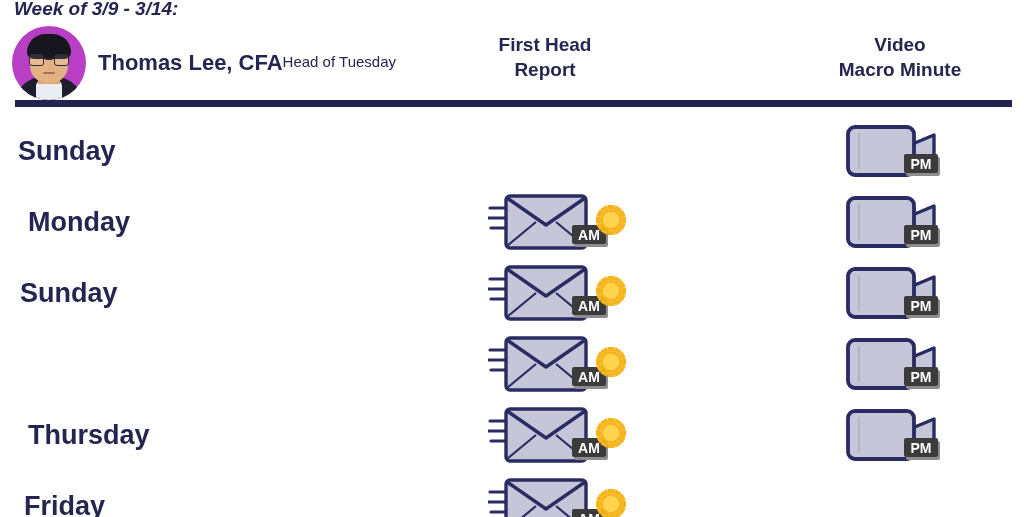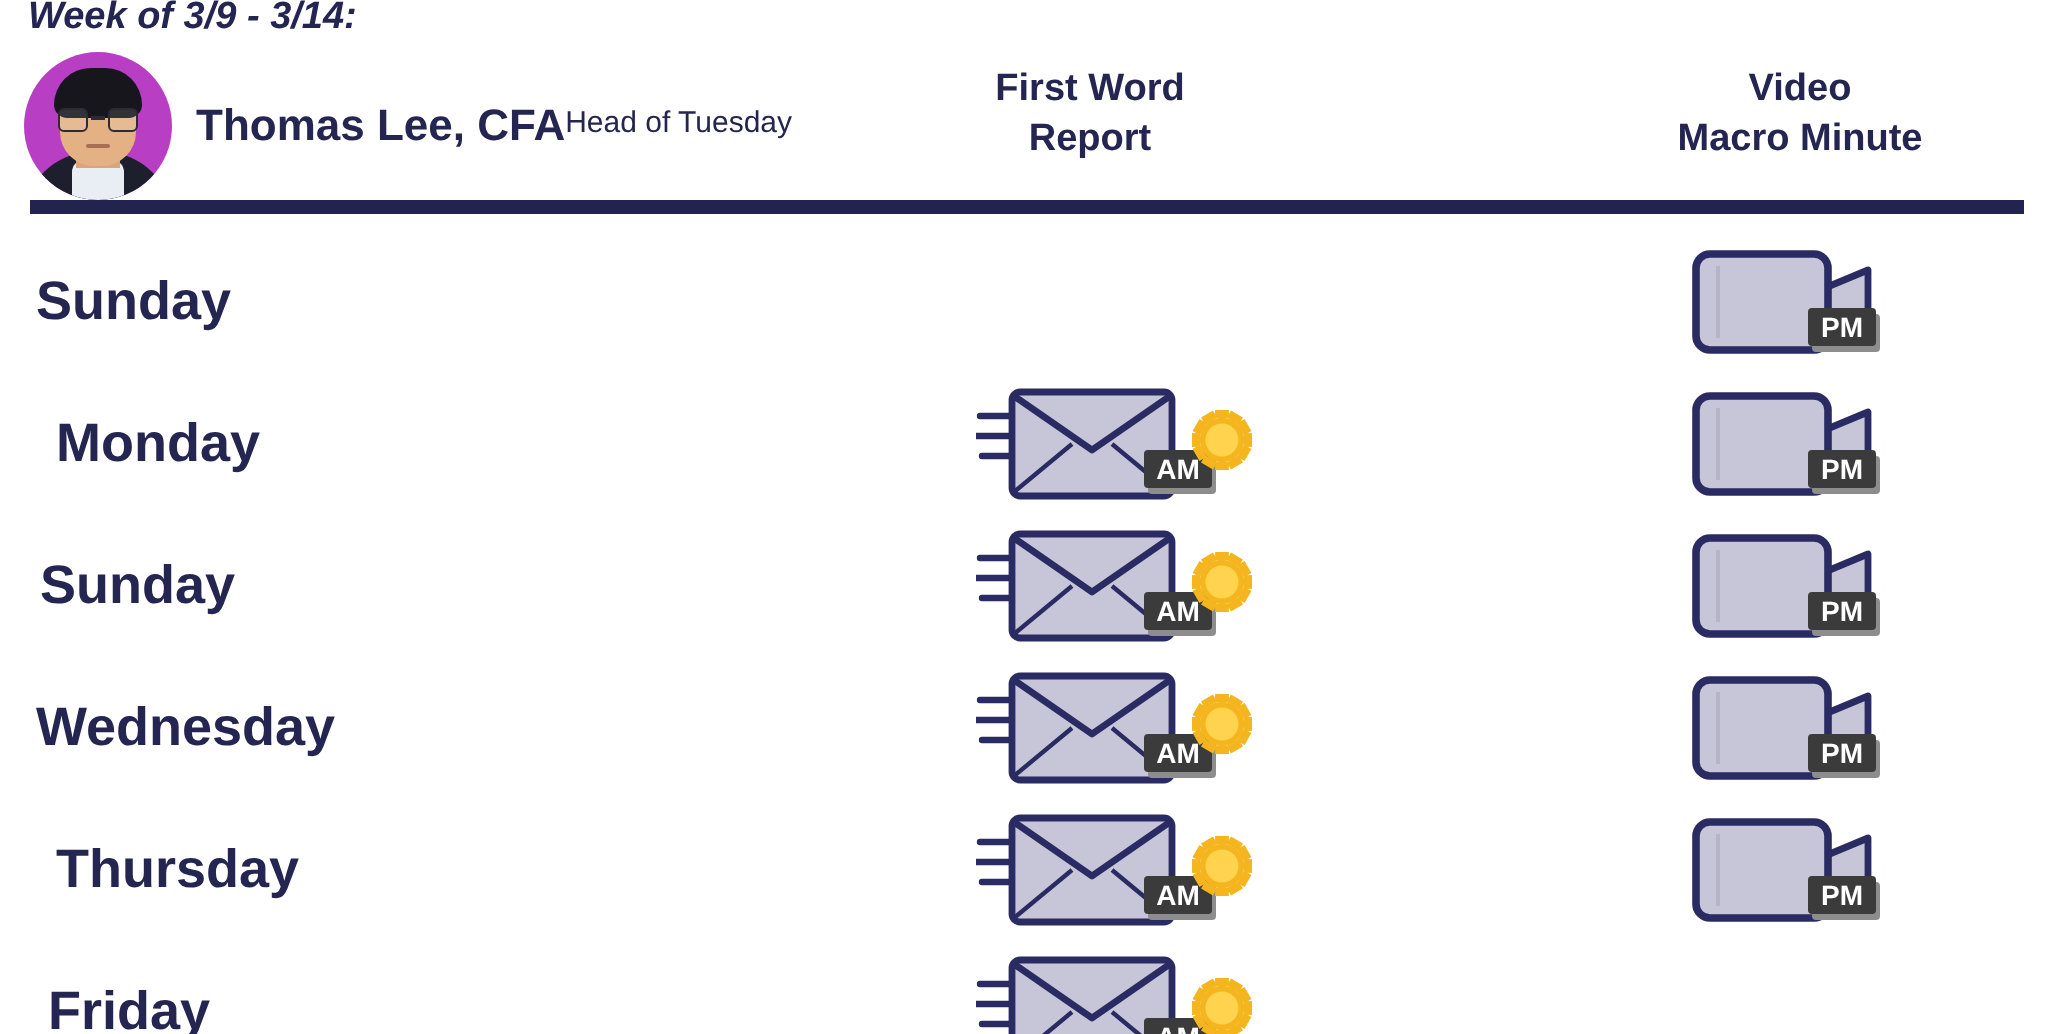--- a/index.html
+++ b/index.html
@@ -210,21 +210,21 @@
     <div class="av-bridge"></div>
     <div class="av-mouth"></div>
   </div>
   <div id="analyst-text">
     <div id="analyst-name">Thomas Lee, CFA</div>
     <div id="analyst-title">Head of Tuesday</div>
   </div>
 </div>
 
 <div class="col-header" id="col-header-first-word">
-  <div>First Word</div>
+  <div>First Head</div>
   <div>Report</div>
 </div>
 
 <div class="col-header" id="col-header-macro-minute">
   <div>Video</div>
   <div>Macro Minute</div>
 </div>
 
 <div id="header-divider" style="background: rgb(35, 35, 80);"></div>
 
@@ -334,21 +334,20 @@
     <rect x="64" y="36" width="34" height="19" rx="2" fill="#8d8d8d"></rect>
     <rect x="62" y="33" width="34" height="19" rx="2" fill="#3b3b3b"></rect>
     <text x="79" y="47.5" font-family="Liberation Sans, sans-serif" font-size="14" font-weight="bold" fill="#ffffff" text-anchor="middle">PM</text>
     <path d="M 114.5 15
                    A 15 15 0 1 0 114.5 45
                    A 12.9 12.9 0 1 1 114.5 15 Z" fill="#4fb0ee"></path>
   </svg>
       </div>
     </div>
     <div class="schedule-row">
-      <div class="day-label" style="left: 18px;">Wednesday</div>
       <div class="cell first-word">
   <svg width="140" height="60" viewBox="0 0 140 60">
     <g stroke="#2b2b63" stroke-width="3.2" stroke-linecap="round">
       <line x1="2" y1="16" x2="24" y2="16"></line>
       <line x1="0" y1="26" x2="24" y2="26"></line>
       <line x1="3" y1="36" x2="24" y2="36"></line>
     </g>
     <rect x="18" y="4" width="80" height="52" rx="4" fill="#c6c6d8" stroke="#2b2b63" stroke-width="3.4"></rect>
     <path d="M 19 6 L 58 33 L 97 6" fill="none" stroke="#2b2b63" stroke-width="3.4" stroke-linejoin="round"></path>
     <path d="M 19 54 L 48 30 M 97 54 L 68 30" fill="none" stroke="#2b2b63" stroke-width="2.2"></path>

